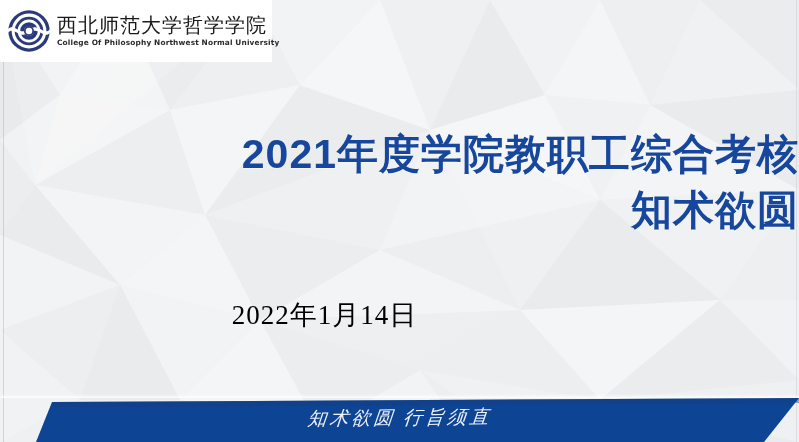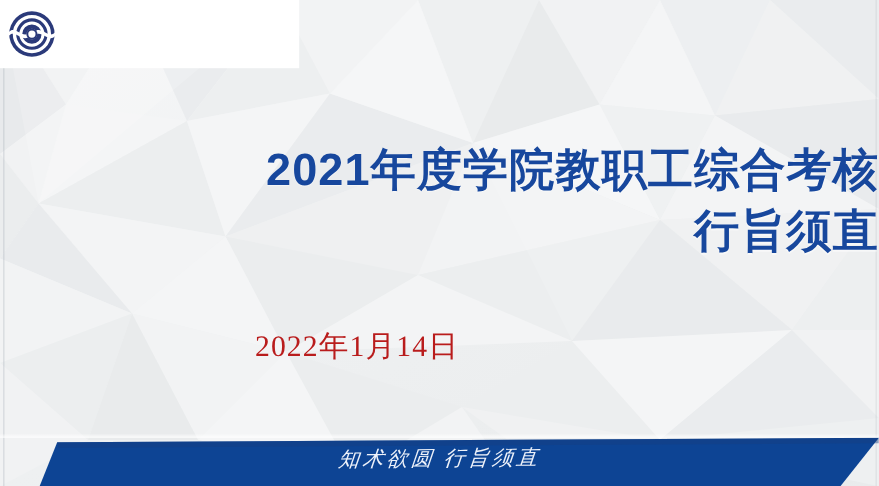--- a/index.html
+++ b/index.html
@@ -111,21 +111,21 @@
   #date-line {
     position: absolute;
     left: 0;
     top: 298px;
     width: 649px;
     text-align: center;
     font-family: "Liberation Serif", serif;
     font-size: 27px;
     line-height: 34px;
     letter-spacing: 1px;
-    color: #b91c1c;
+    color: #000000;
     white-space: nowrap;
   }
 
   
   #bottom-banner {
     position: absolute;
     left: 0;
     bottom: 0;
     width: 799px;
     height: 48px;
@@ -255,25 +255,29 @@
       <circle cx="50" cy="50" r="11" fill="#ffffff"></circle>
 
       <path d="M -4 50 C 14 28, 34 72, 52 50 C 70 28, 88 72, 104 50 L 104 60 C 88 82, 70 38, 52 60 C 34 82, 14 38, -4 60 Z" fill="#ffffff" opacity="0.0"></path>
       <path d="M 2 46 C 16 30, 30 62, 46 46 L 46 54 C 30 70, 16 38, 2 54 Z" fill="#ffffff"></path>
       <path d="M 54 46 C 70 30, 84 62, 98 46 L 98 54 C 84 70, 70 38, 54 54 Z" fill="#ffffff"></path>
 
       <circle cx="50" cy="50" r="11.5" fill="#2b3a7a"></circle>
       <circle cx="50" cy="50" r="7.5" fill="#ffffff"></circle>
     </svg>
 
+    <div id="logo-text-wrap">
+      <div id="logo-cn">西北师范大学哲学学院</div>
+      <div id="logo-en">College Of Philosophy Northwest Normal University</div>
+    </div>
   </div>
 
   <div id="title-block">
     <div class="title-line">2021年度学院教职工综合考核</div>
-    <div class="title-line">行旨须直</div>
+    <div class="title-line">知术欲圆</div>
   </div>
 
   <div id="date-line">2022年1月14日</div>
 
   <div id="bottom-banner">
     <svg id="banner-shape" viewBox="0 0 799 48" preserveAspectRatio="none">
       <polygon points="52,8 799,4 764,48 36,48" fill="#0d4494"></polygon>
       <polygon points="52,8 799,4 799,9 53,13" fill="#173f80" opacity="0.45"></polygon>
     </svg>
     <div id="banner-motto">知术欲圆  行旨须直</div>

